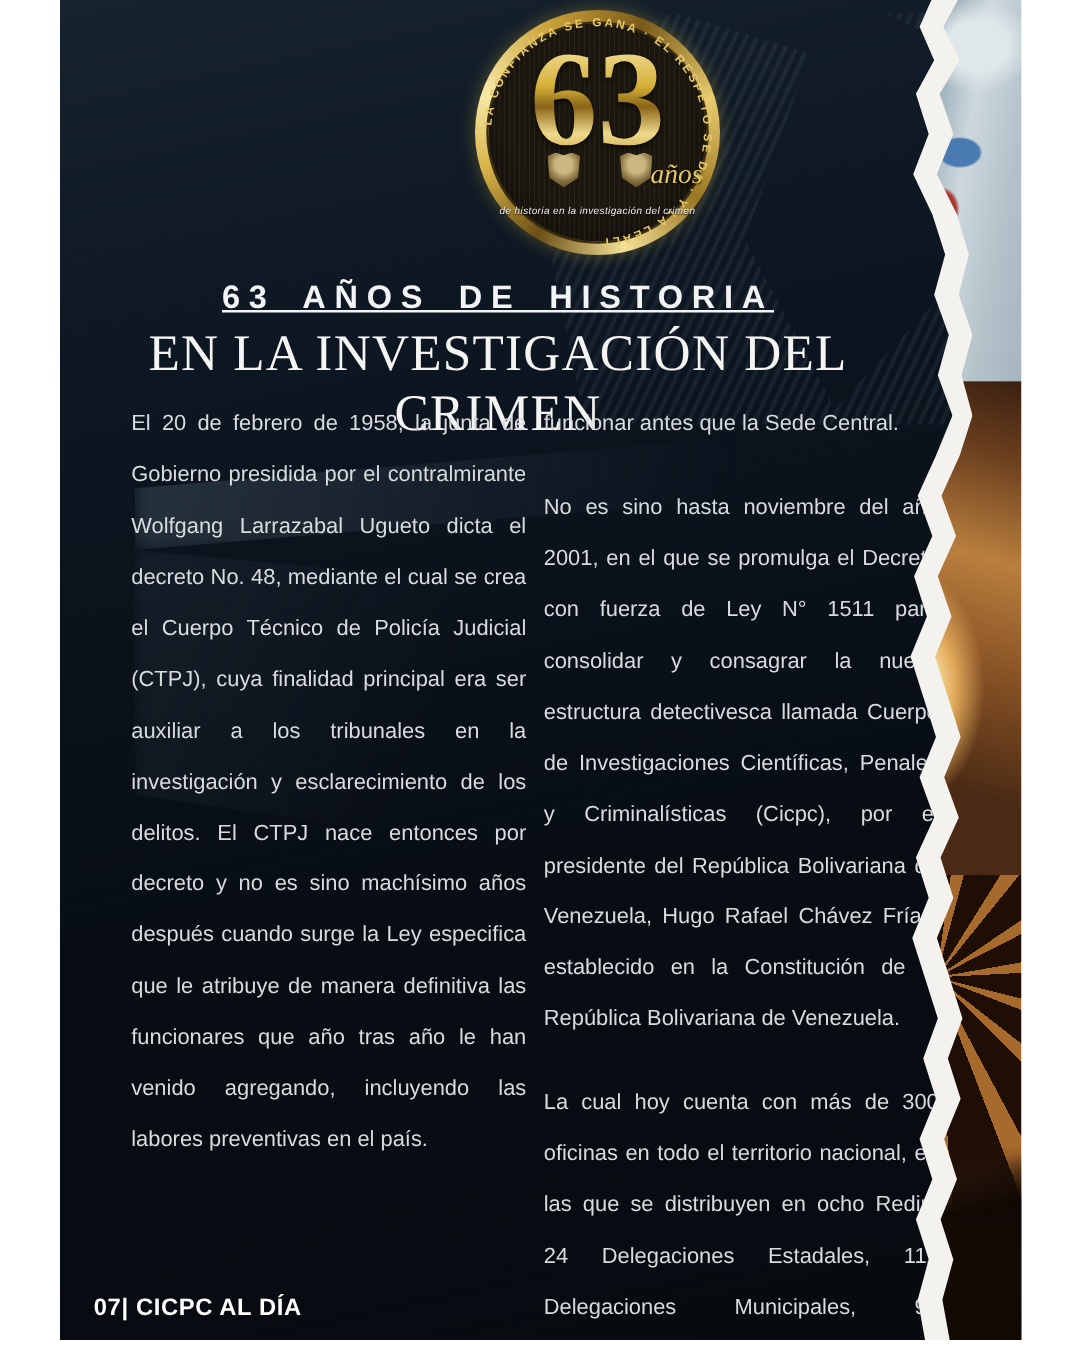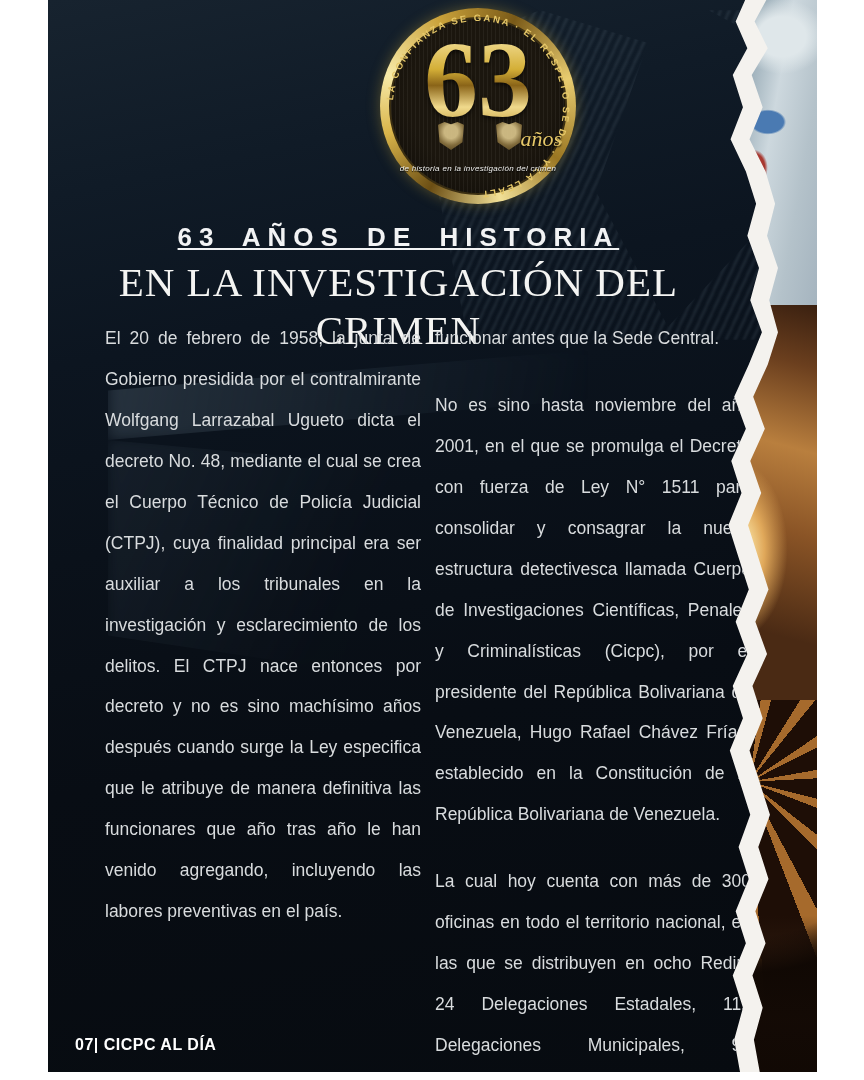--- a/index.html
+++ b/index.html
@@ -125,21 +125,21 @@
   .cols{
     position:absolute;left:57px;top:318px;width:646px;
     display:flex;gap:14px;
   }
   .col{flex:1;color:#d9dcde;font-size:17.5px;line-height:2.34;text-align:justify;}
   .col p{margin:0 0 26px 0;}
 
   
   .footer{
     position:absolute;left:27px;top:1036px;
-    color:#ffffff;font-weight:bold;font-size:16px;letter-spacing:.5px;
+    color:#ffffff;font-weight:bold;font-size:19px;letter-spacing:.5px;
   }
 </style>
 </head>
 <body>
 
 <div class="canvas">
 
   <div class="photo-strip">
     <div class="photo-investigator"></div>
     <div class="photo-warm"></div>

